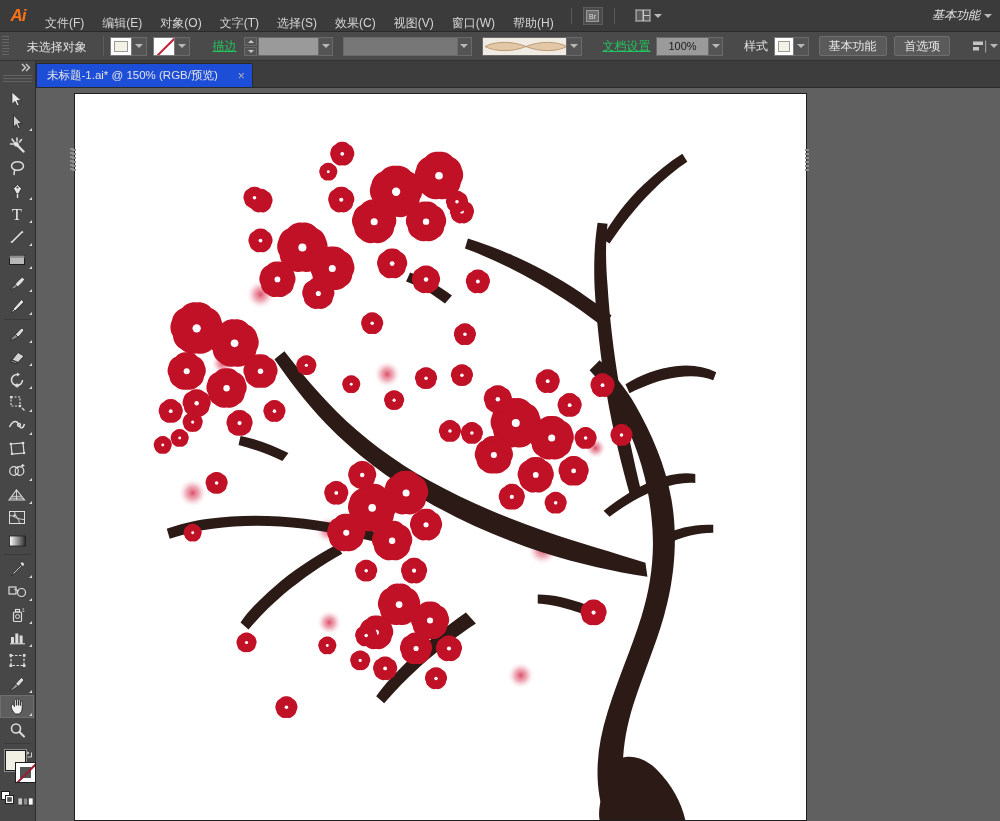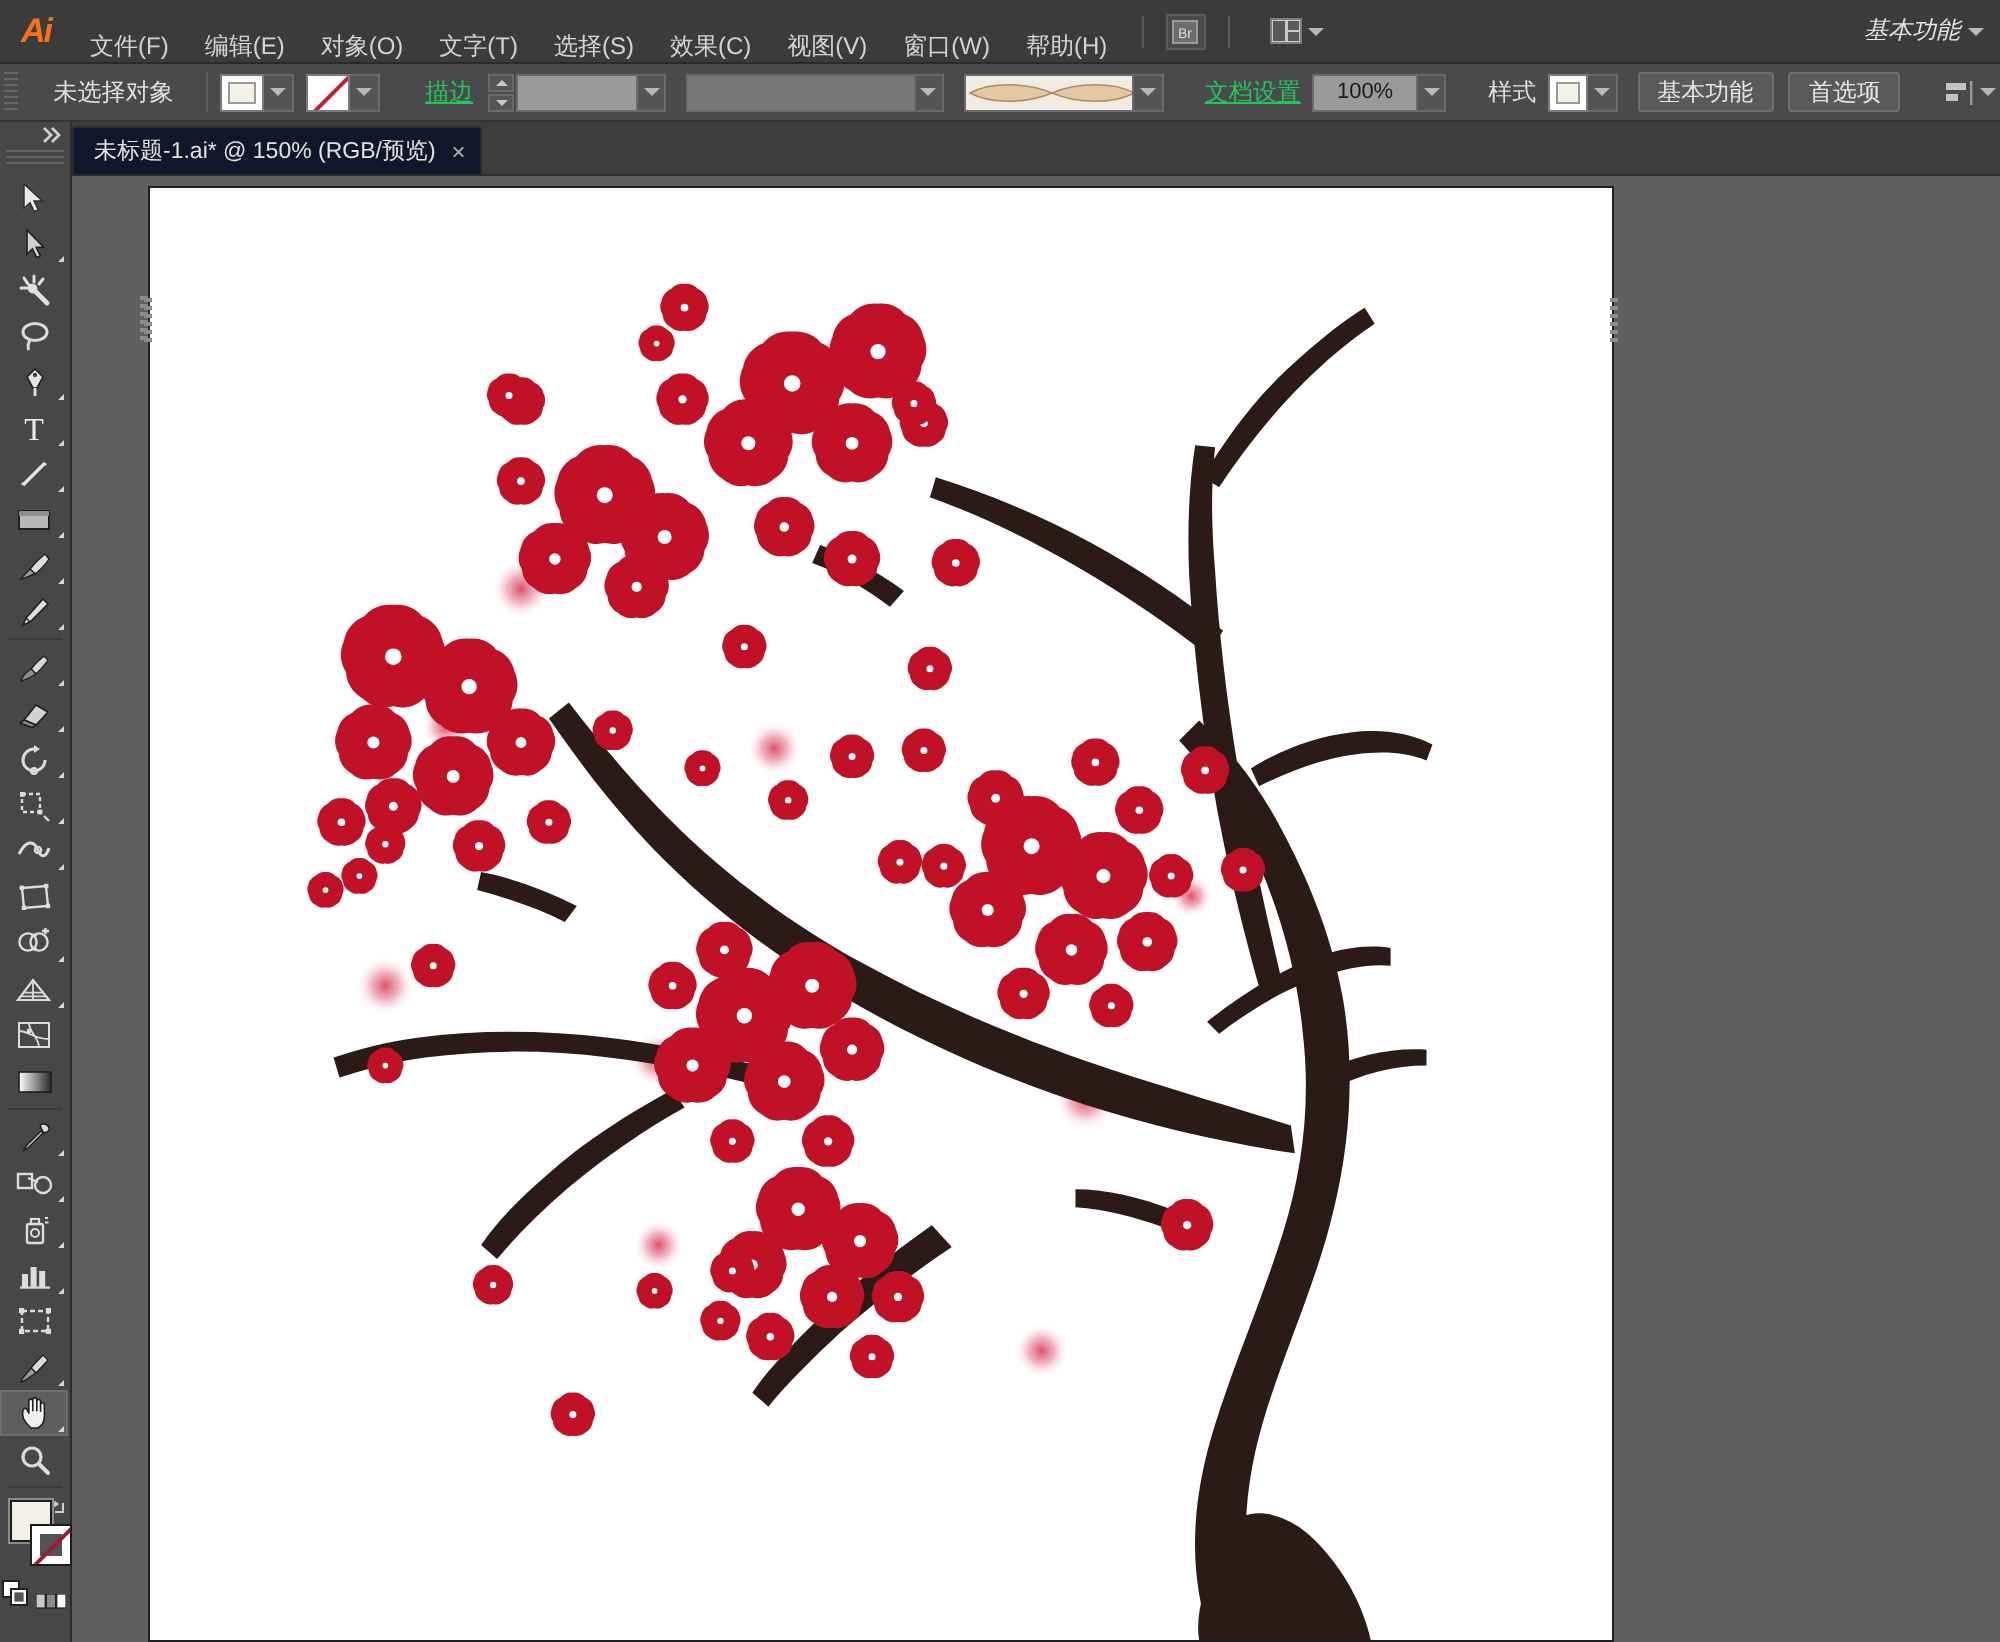--- a/index.html
+++ b/index.html
@@ -118,23 +118,23 @@
     font-size: 12px; color: #e6e6e6; line-height: 18px; white-space: nowrap;
   }
 
   
   .tabbar {
     position: absolute; left: 0; top: 61px; width: 1000px; height: 27px;
     background: #3d3d3d; border-bottom: 1px solid #2b2b2b;
     display: flex; align-items: flex-end; padding-left: 36px;
   }
   .doctab {
-    height: 24px; background: #0f172a;
+    height: 24px; background: #1d4ed8;
     border: 1px solid #2b2b2b; border-bottom: none;
-    display: flex; align-items: center; gap: 8px;
+    display: flex; align-items: center; gap: 20px;
     padding: 0 7px 0 10px; border-radius: 2px 2px 0 0; margin-top: 11px;
   }
   .doctab-title { font-size: 11.5px; color: #e2e2e2; white-space: nowrap; }
   .doctab-close { font-size: 12px; color: #b5b5b5; line-height: 1; }
 
   
   .toolbar {
     position: absolute; left: 0; top: 61px; width: 36px; height: 760px;
     background: #474747; border-right: 1px solid #2d2d2d;
   }

